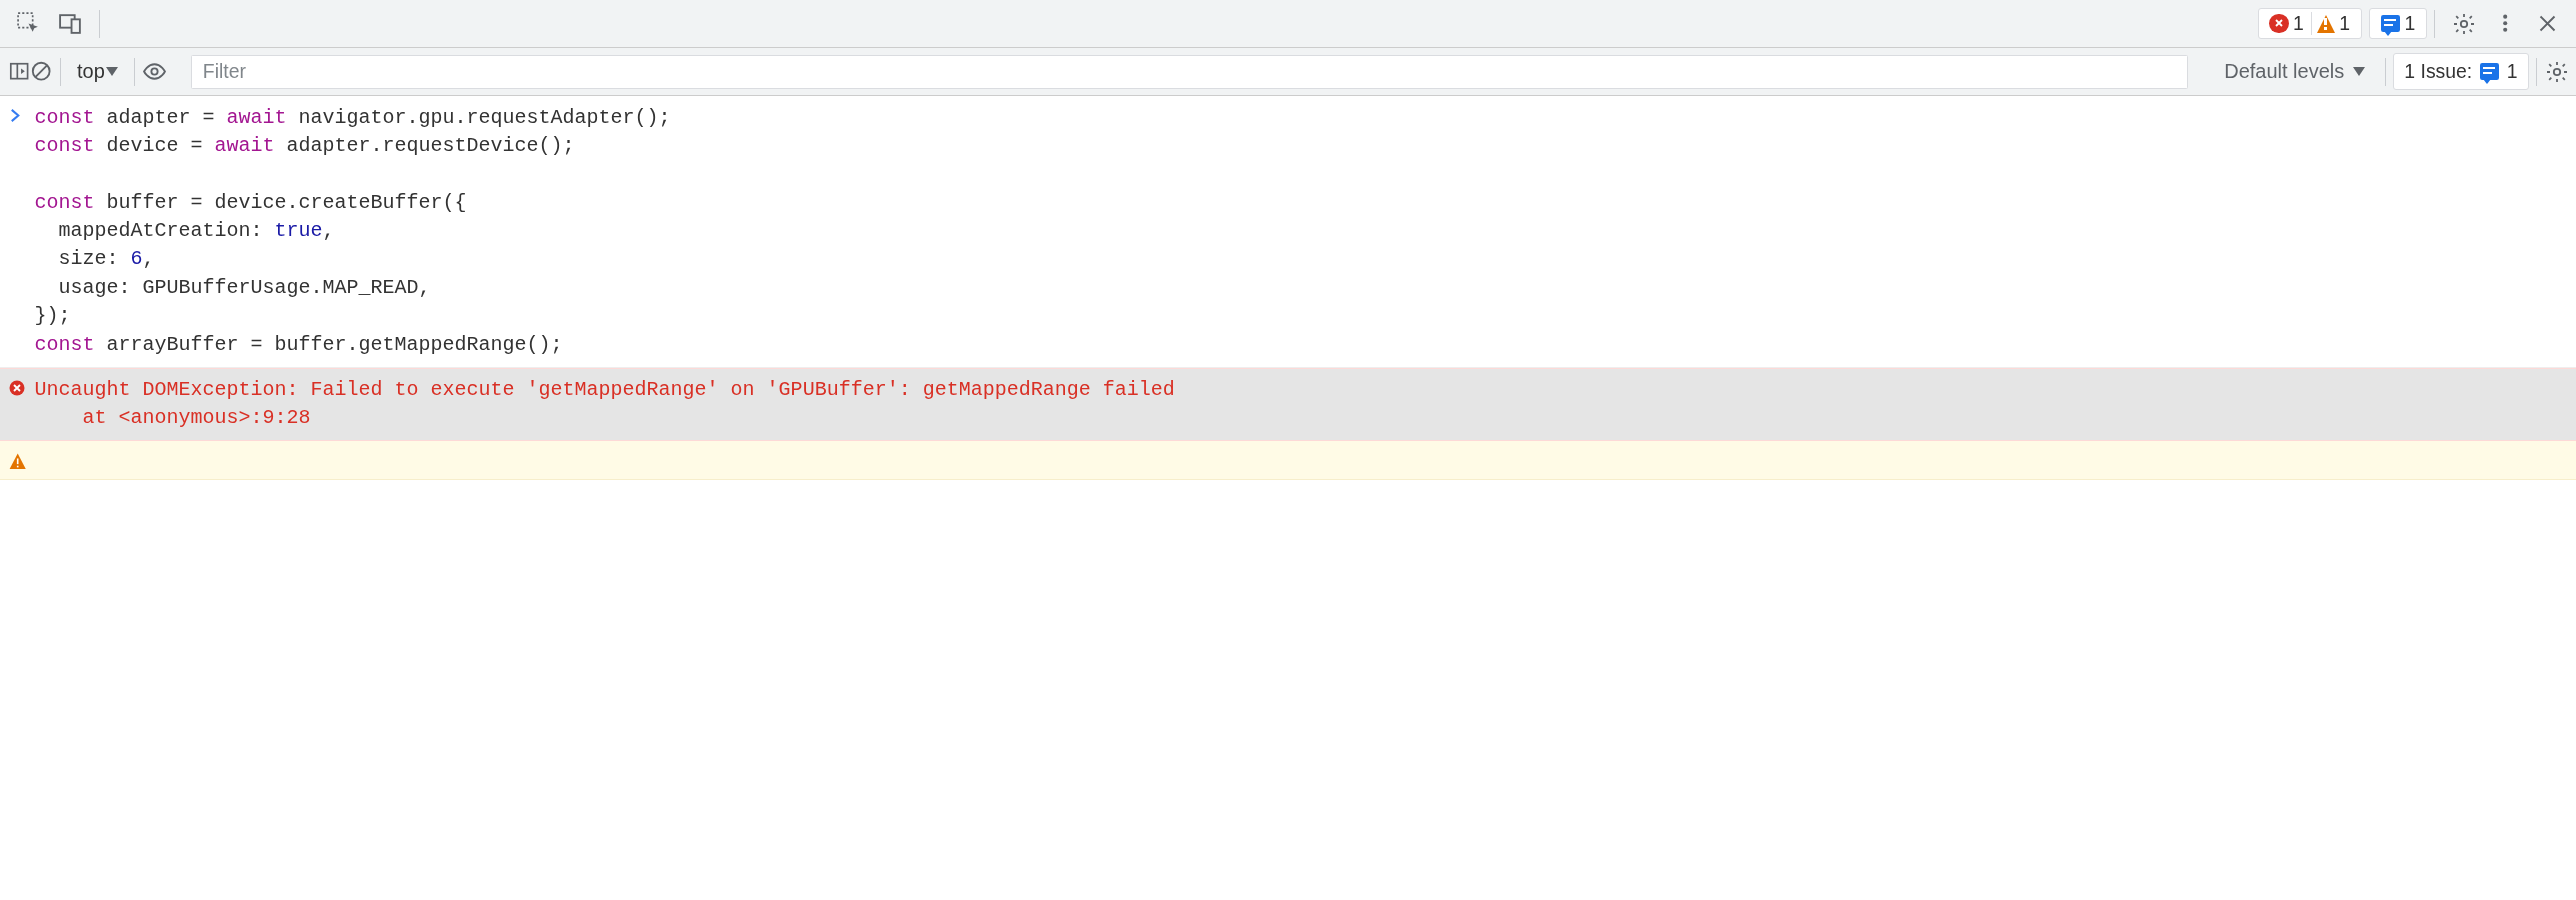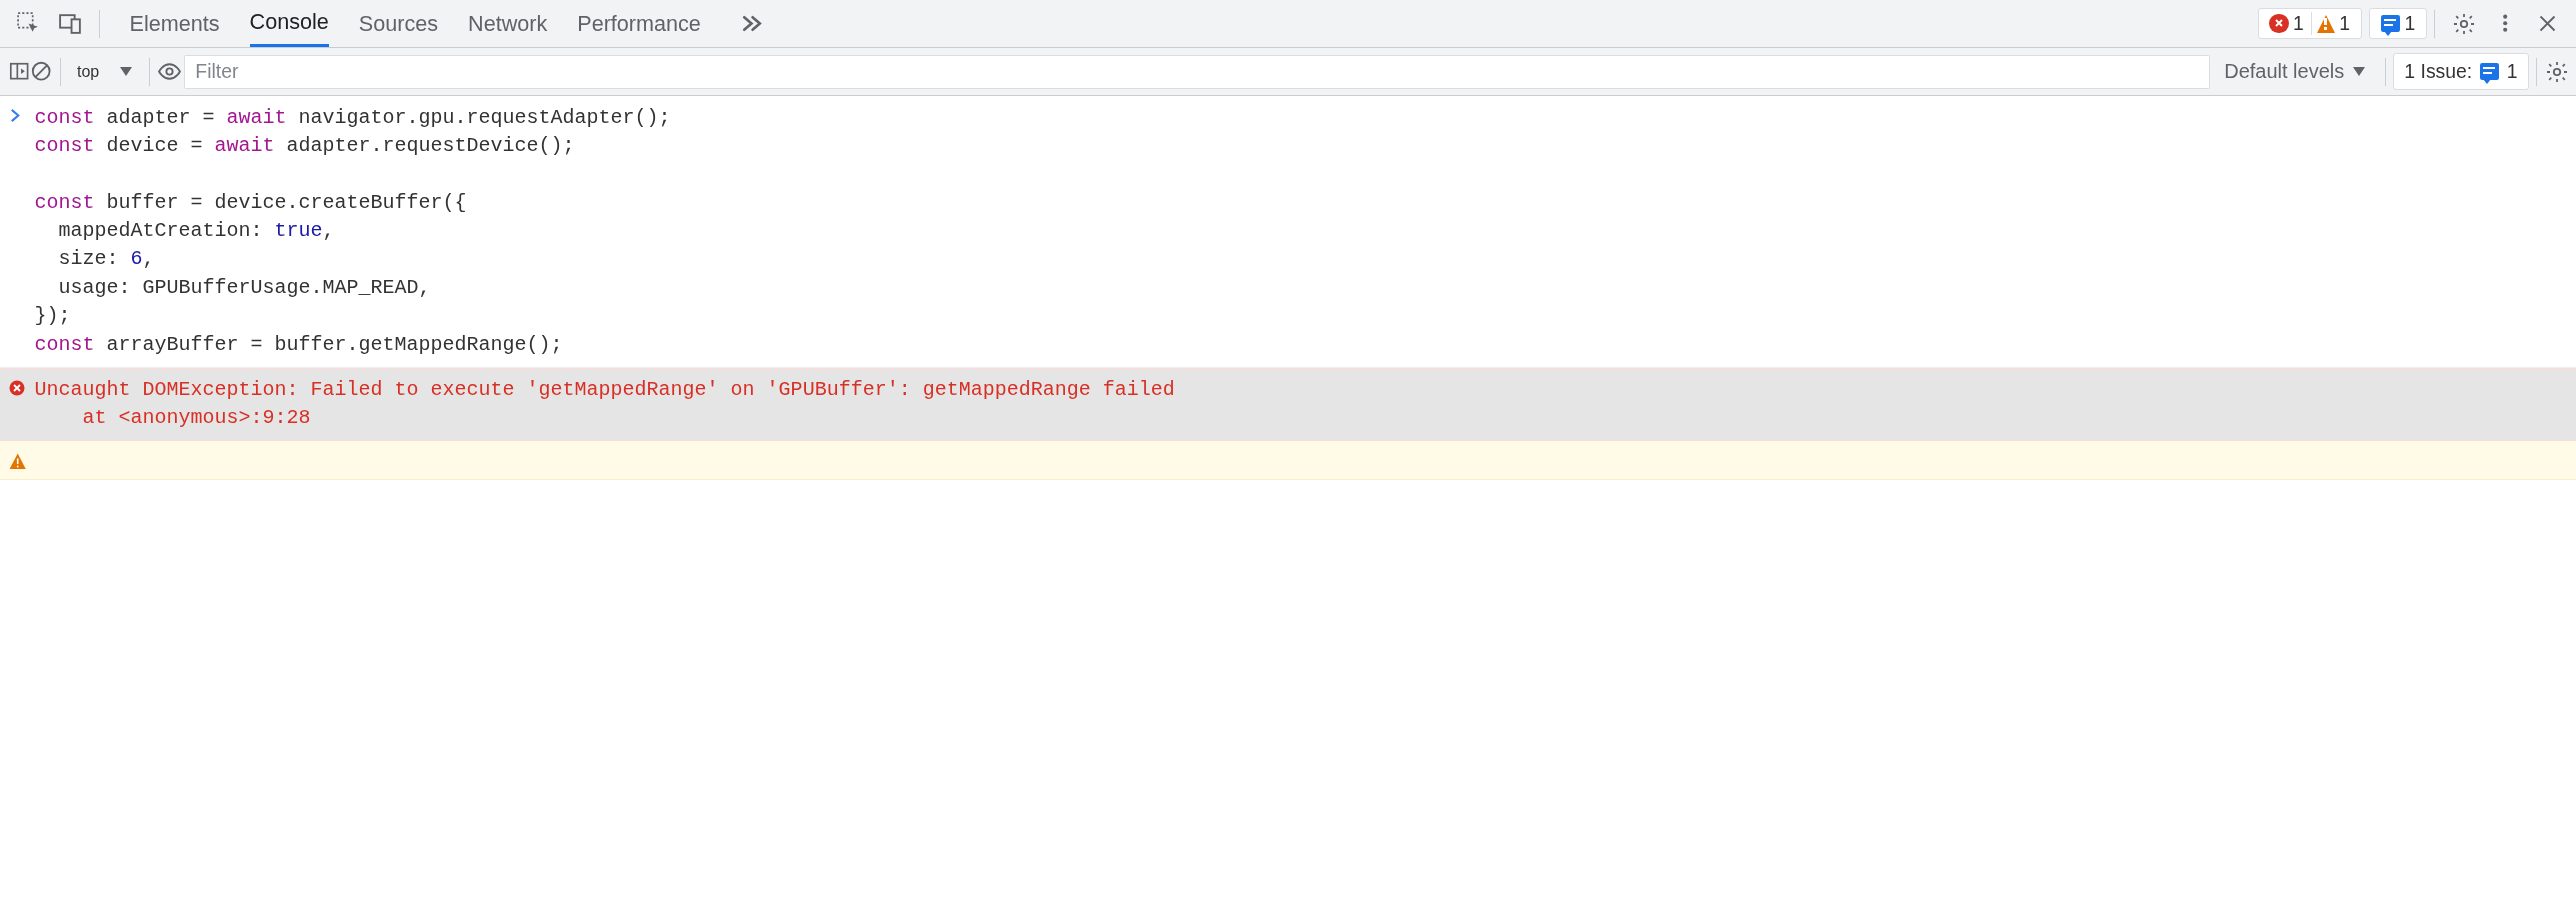--- a/index.html
+++ b/index.html
@@ -43,28 +43,28 @@
   .msg-icon .bar1, .msg-icon .bar2 { position: absolute; background: #fff; height: 2.2px; left: 3.7px; }
   .msg-icon .bar1 { top: 3.7px; width: 12px; }
   .msg-icon .bar2 { top: 9px; width: 9px; }
 
   .subbar {
     display: flex; align-items: center; height: 48px;
     border-bottom: 0.7px solid #ccc; background: #f1f3f4;
     padding: 0 7.5px;
   }
   .subbar .context {
-    display: flex; align-items: center; gap: 21px; color: #333;
-    font-size: 16px; padding: 0 9px; cursor: pointer;
+    display: flex; align-items: center; gap: 1px; color: #333;
+    font-size: 20px; padding: 0 9px; cursor: pointer;
   }
   .tri-down { width: 0; height: 0; border-left: 6.7px solid transparent; border-right: 6.7px solid transparent; border-top: 9px solid #5f6368; }
   .filter-input {
     flex: 1; height: 34px; background: #fff; border: 0.7px solid #dadce0;
     border-radius: 1.5px; font-size: 19.4px; padding: 0 10.4px; color: #333;
-    margin: 0 2px;
+    margin: 0 24px;
   }
   .filter-input::placeholder { color: #80868b; }
   .levels { display: flex; align-items: center; gap: 9px; color: #5f6368; font-size: 20px; cursor: pointer; padding: 0 12px; text-align: right; }
   .issues-chip {
     display: flex; align-items: center; gap: 7.5px;
     background: #fff; border: 0.7px solid #dadce0; border-radius: 3px;
     padding: 3px 10.4px; height: 37px; font-size: 19.4px; color: #333; cursor: pointer;
   }
 
   .console-body { font-family: Menlo, Consolas, "Courier New", monospace; font-size: 20px; line-height: 1.42; }
@@ -97,33 +97,20 @@
     </svg>
   </div>
   <div class="icon-btn">
     <svg width="25" height="25" viewBox="0 0 24 24" fill="none" stroke="#5f6368" stroke-width="1.8">
       <rect x="2" y="4" width="14" height="12"></rect>
       <rect x="13" y="8" width="8" height="13" fill="#f1f3f4"></rect>
     </svg>
   </div>
   <div class="vsep"></div>
 
-  <div class="tabs">
-    <div class="tab">Elements</div>
-    <div class="tab active">Console</div>
-    <div class="tab">Sources</div>
-    <div class="tab">Network</div>
-    <div class="tab">Performance</div>
-    <div class="icon-btn" style="font-size:25px;color:#5f6368;">
-      <svg width="25" height="25" viewBox="0 0 24 24" fill="none" stroke="#5f6368" stroke-width="2.5" stroke-linecap="round">
-        <path d="M5 6 l7 6 l-7 6"></path>
-          <path d="M13 6 l7 6 l-7 6"></path>
-      </svg>
-    </div>
-  </div>
 
   <div class="spacer"></div>
 
   <div class="badge-group">
     <div class="badge-sub">
       <span class="circle red">
         <svg width="12" height="12" viewBox="0 0 16 16">
             <path d="M4 4 L12 12 M12 4 L4 12" stroke="#fff" stroke-width="2.5"></path>
           </svg>
       </span>

